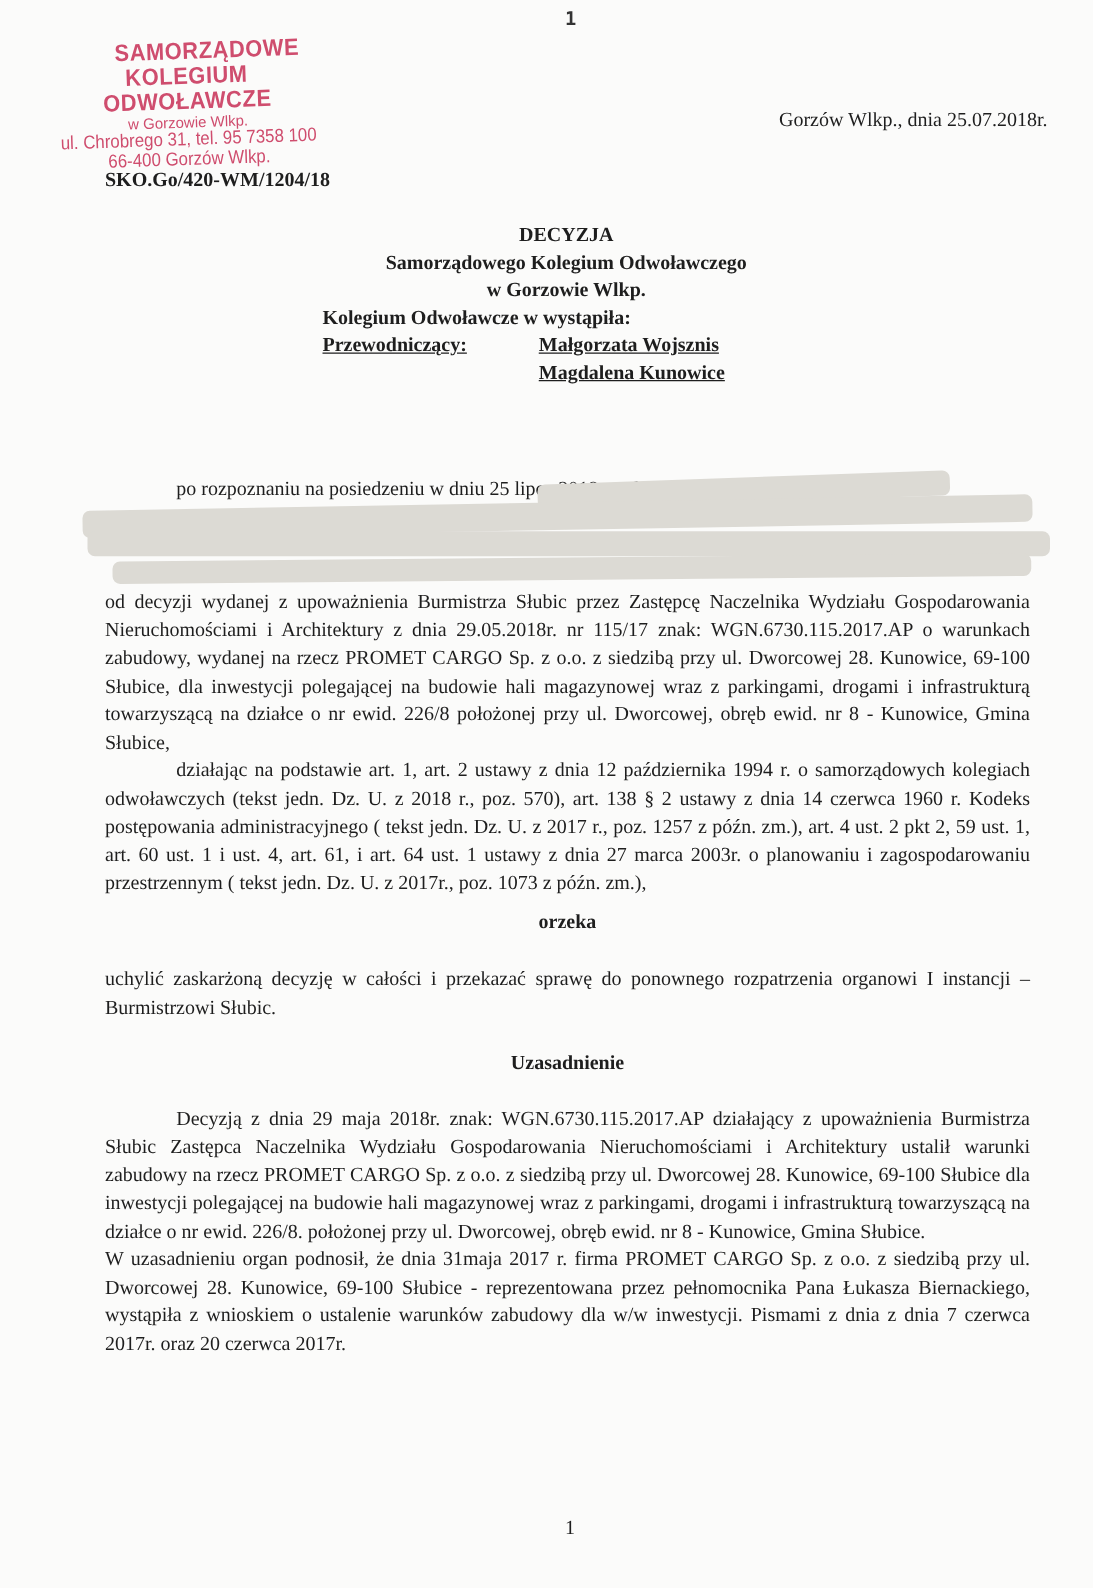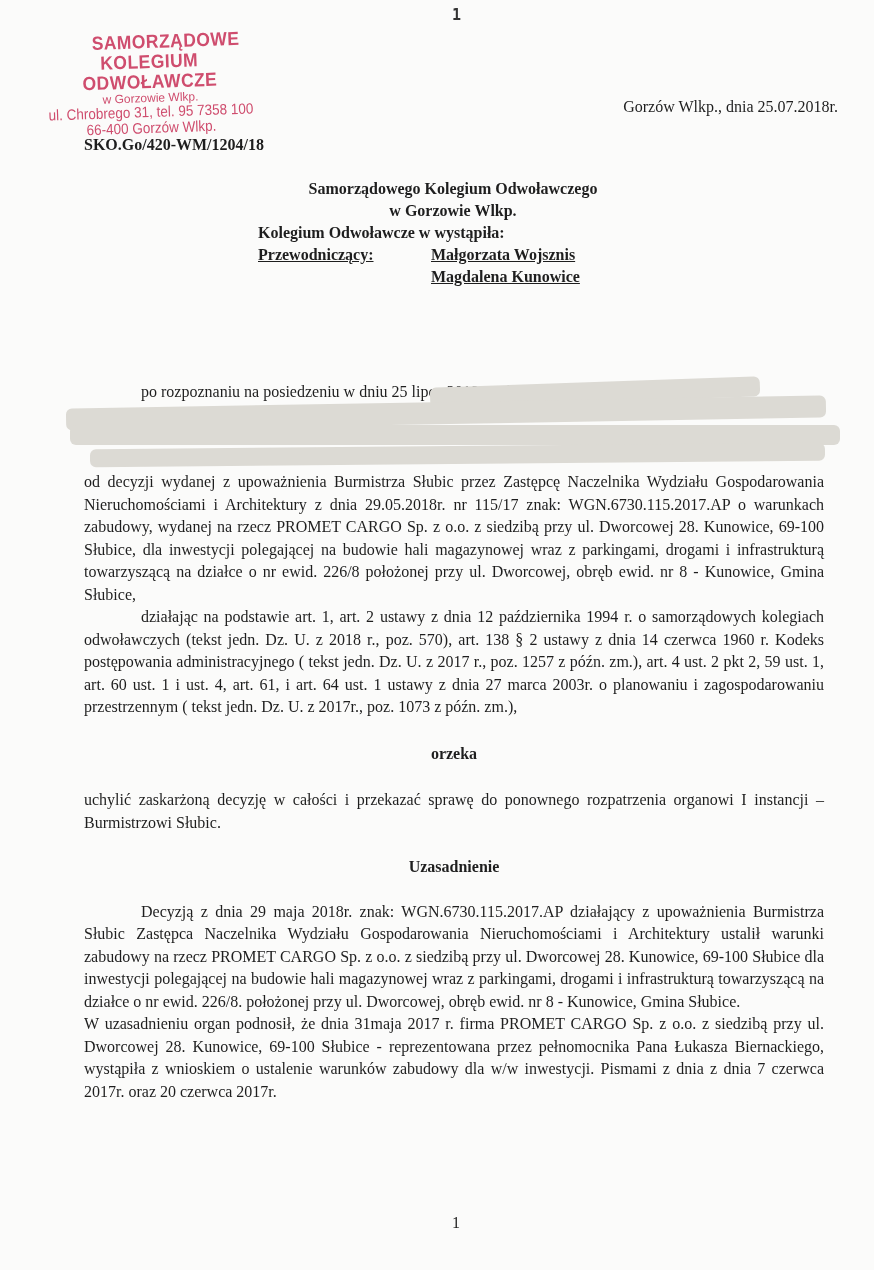--- a/index.html
+++ b/index.html
@@ -18,21 +18,21 @@
       transform: rotate(-2deg); line-height: 1.05;
     }
     .stamp .big { font-size: 19px; font-weight: bold; letter-spacing: 0.5px; transform: scaleX(0.92); }
     .stamp .l1 { margin-left: 34px; }
     .stamp .small { font-size: 12px; }
     .stamp .mid { font-size: 15px; transform: scaleX(0.9); }
     .page-num-top {
       position: absolute; left: 452px; top: 6px; font-size: 15px;
       font-family: "DejaVu Sans Mono", monospace; font-weight: bold; color: #333;
     }
-    .date { position: absolute; right: 36px; top: 98px; font-size: 16px; }
+    .date { position: absolute; right: 36px; top: 88px; font-size: 16px; }
     .ref { position: absolute; left: 84px; top: 136px; font-size: 16px; font-weight: bold; }
     .header {
       position: absolute; left: 258px; top: 178px; font-size: 16px; font-weight: bold; line-height: 22px;
     }
     .header .c { text-align: center; width: 390px; }
     .header .row { display: flex; text-decoration: underline; }
     .header .row .k { width: 173px; }
     .body-text {
       position: absolute; left: 84px; width: 740px; font-size: 16px; line-height: 22.5px;
       text-align: justify;
@@ -58,39 +58,40 @@
     <div class="small">w Gorzowie Wlkp.</div>
     <div class="mid">ul. Chrobrego 31, tel. 95 7358 100</div>
     <div class="mid">66-400 Gorzów Wlkp.</div>
   </div>
 
   <div class="page-num-top">1</div>
   <div class="date">Gorzów Wlkp., dnia 25.07.2018r.</div>
   <div class="ref">SKO.Go/420-WM/1204/18</div>
 
   <div class="header">
+    <div class="c">DECYZJA</div>
     <div class="c">Samorządowego Kolegium Odwoławczego</div>
     <div class="c">w Gorzowie Wlkp.</div>
     <div>Kolegium Odwoławcze w wystąpiła:</div>
     <div class="row">
       <span class="k">Przewodniczący:</span>
       <span>Małgorzata Wojsznis</span>
     </div>
     <div class="row">
       <span class="k"></span>
       <span>Magdalena Kunowice</span>
     </div>
   </div>
 
   <div class="body-text p1">
     <p class="first">po rozpoznaniu na posiedzeniu w dniu 25 lipca 2018 r. odwołania</p>
     <div style="height:67.5px"></div>
     <p>od decyzji wydanej z upoważnienia Burmistrza Słubic przez Zastępcę Naczelnika Wydziału Gospodarowania Nieruchomościami i Architektury z dnia 29.05.2018r. nr 115/17 znak: WGN.6730.115.2017.AP o warunkach zabudowy, wydanej na rzecz PROMET CARGO Sp. z o.o. z siedzibą przy ul. Dworcowej 28. Kunowice, 69-100 Słubice, dla inwestycji polegającej na budowie hali magazynowej wraz z parkingami, drogami i infrastrukturą towarzyszącą na działce o nr ewid. 226/8 położonej przy ul. Dworcowej, obręb ewid. nr 8 - Kunowice, Gmina Słubice,</p>
     <p class="indent">działając na podstawie art. 1, art. 2 ustawy z dnia 12 października 1994 r. o samorządowych kolegiach odwoławczych (tekst jedn. Dz. U. z 2018 r., poz. 570), art. 138 § 2 ustawy z dnia 14 czerwca 1960 r. Kodeks postępowania administracyjnego ( tekst jedn. Dz. U. z 2017 r., poz. 1257 z późn. zm.), art. 4 ust. 2 pkt 2, 59 ust. 1, art. 60 ust. 1 i ust. 4, art. 61, i art. 64 ust. 1 ustawy z dnia 27 marca 2003r. o planowaniu i zagospodarowaniu przestrzennym ( tekst jedn. Dz. U. z 2017r., poz. 1073 z późn. zm.),</p>
-    <p class="center-bold" style="margin-top:24px">orzeka</p>
+    <p class="center-bold" style="margin-top:8px">orzeka</p>
     <p style="margin-top:24px">uchylić zaskarżoną decyzję w całości i przekazać sprawę do ponownego rozpatrzenia organowi I instancji – Burmistrzowi Słubic.</p>
     <p class="center-bold" style="margin-top:22px">Uzasadnienie</p>
     <p class="indent" style="margin-top:22px">Decyzją z dnia 29 maja 2018r. znak: WGN.6730.115.2017.AP działający z upoważnienia Burmistrza Słubic Zastępca Naczelnika Wydziału Gospodarowania Nieruchomościami i Architektury ustalił warunki zabudowy na rzecz PROMET CARGO Sp. z o.o. z siedzibą przy ul. Dworcowej 28. Kunowice, 69-100 Słubice dla inwestycji polegającej na budowie hali magazynowej wraz z parkingami, drogami i infrastrukturą towarzyszącą na działce o nr ewid. 226/8. położonej przy ul. Dworcowej, obręb ewid. nr 8 - Kunowice, Gmina Słubice.</p>
     <p>W uzasadnieniu organ podnosił, że dnia 31maja 2017 r. firma PROMET CARGO Sp. z o.o. z siedzibą przy ul. Dworcowej 28. Kunowice, 69-100 Słubice - reprezentowana przez pełnomocnika Pana Łukasza Biernackiego, wystąpiła z wnioskiem o ustalenie warunków zabudowy dla w/w inwestycji. Pismami z dnia z dnia 7 czerwca 2017r. oraz 20 czerwca 2017r.</p>
   </div>
 
   <div class="redact" style="left:430px; top:382px; width:330px; height:20px; transform:rotate(-2deg);"></div>
   <div class="redact" style="left:66px; top:402px; width:760px; height:22px; transform:rotate(-1deg);"></div>
   <div class="redact" style="left:70px; top:425px; width:770px; height:20px;"></div>
   <div class="redact" style="left:90px; top:446px; width:735px; height:18px; transform:rotate(-0.5deg);"></div>

